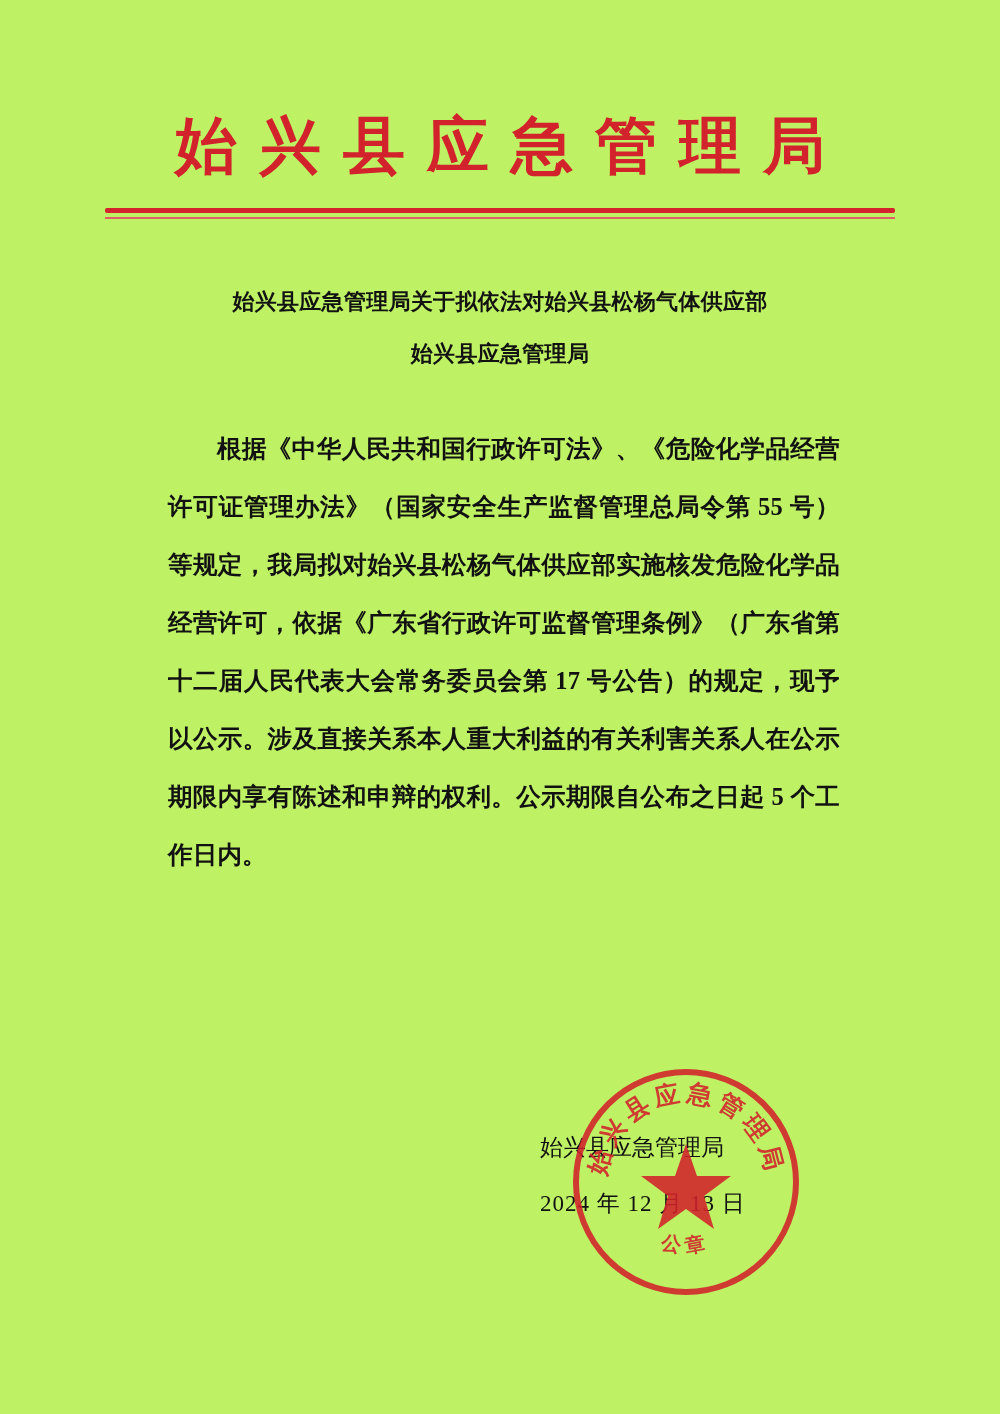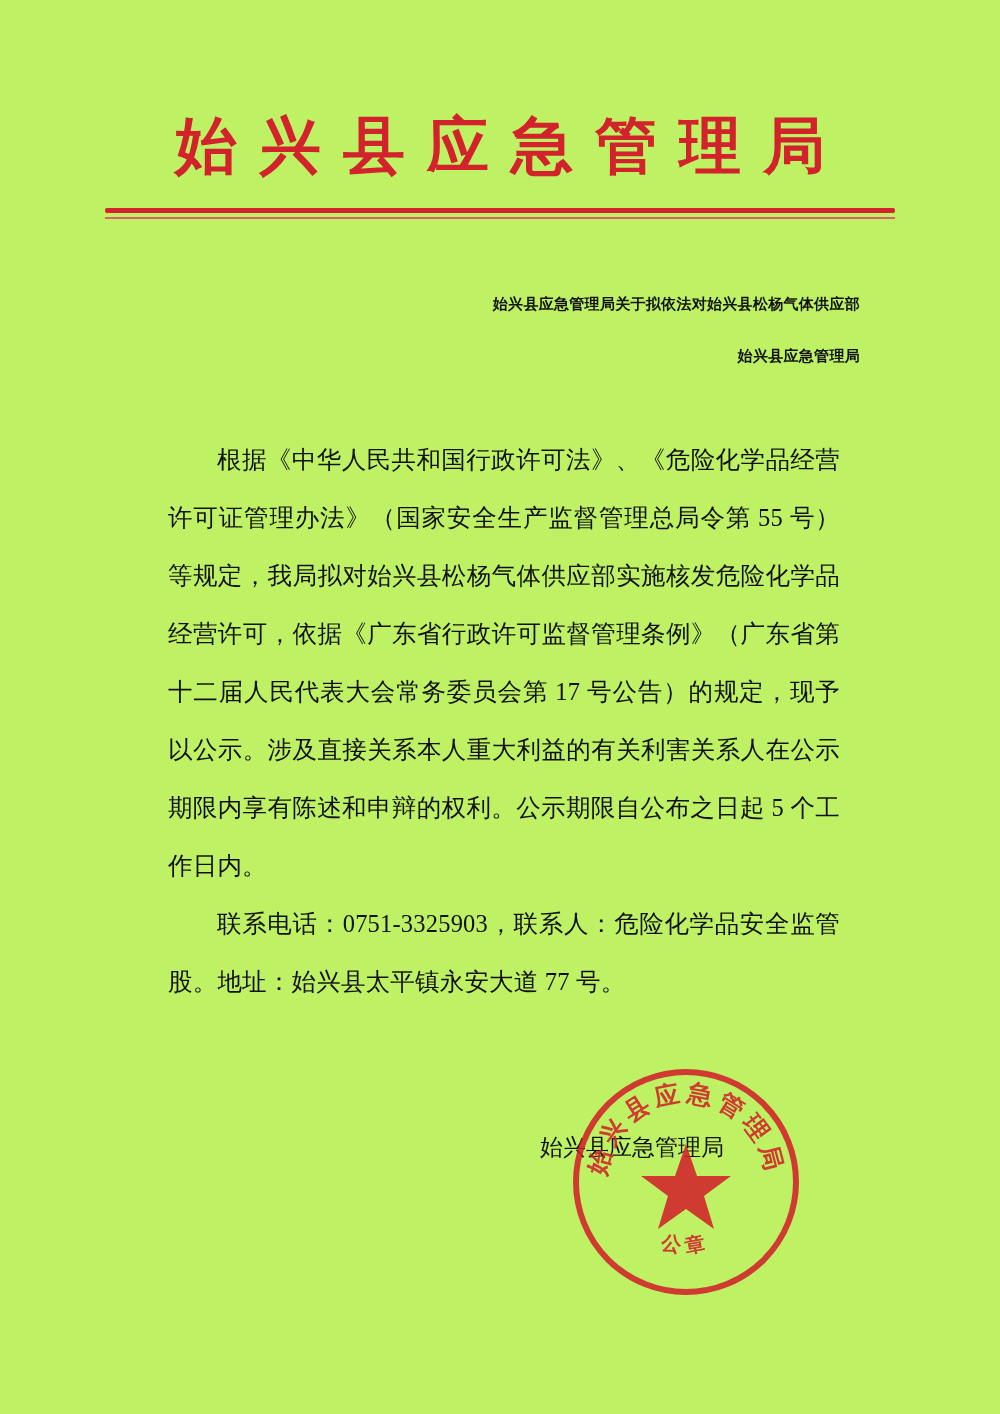--- a/index.html
+++ b/index.html
@@ -58,41 +58,42 @@
     height: 2px;
     background: #e06068;
   }
 
   
   .doc-title {
     position: absolute;
     top: 278px;
     left: 140px;
     width: 720px;
-    text-align: right;
-    font-family: Liberation Serif, serif;
+    text-align: center;
+    font-family: Liberation Mono, monospace;
     font-weight: bold;
-    font-size: 15px;
+    font-size: 22px;
     line-height: 52px;
     color: #121212;
     letter-spacing: 0.3px;
   }
 
   
   .body-text {
     position: absolute;
-    top: 431px;
+    top: 420px;
     left: 168px;
     width: 672px;
     font-size: 24.5px;
     line-height: 58px;
     color: #111111;
     text-align: justify;
     text-justify: inter-ideograph;
     letter-spacing: 0.2px;
+    font-weight: bold;
   }
   .para {
     margin: 0 0 0 0;
     text-indent: 2em;
   }
   .para + .para {
     margin-top: 0;
   }
 
   
@@ -135,25 +136,25 @@
     <div class="letterhead-rule2"></div>
   </div>
 
   <div class="doc-title">
     <div>始兴县应急管理局关于拟依法对始兴县松杨气体供应部</div>
     <div>始兴县应急管理局</div>
   </div>
 
   <div class="body-text">
     <p class="para">根据《中华人民共和国行政许可法》、《危险化学品经营许可证管理办法》（国家安全生产监督管理总局令第 55 号）等规定，我局拟对始兴县松杨气体供应部实施核发危险化学品经营许可，依据《广东省行政许可监督管理条例》（广东省第十二届人民代表大会常务委员会第 17 号公告）的规定，现予以公示。涉及直接关系本人重大利益的有关利害关系人在公示期限内享有陈述和申辩的权利。公示期限自公布之日起 5 个工作日内。</p>
-    <p class="para">联系电话：0751-3325903，联系人：危险化学品安全监管股。地址：始兴县太平镇永安大道 77 号。</p>
   </div>
 
   <div class="sign-block">
     <div>始兴县应急管理局</div>
+    <div class="sign-date">2024 年 12 月 13 日</div>
   </div>
 
   <div class="seal">
     <svg viewBox="0 0 232 232" width="232" height="232" aria-hidden="true">
       <defs>
         <path id="sealArc" d="M 36,116 A 80,80 0 0 1 196,116"></path>
         <path id="sealArcBottom" d="M 46,116 A 70,70 0 0 0 186,116"></path>
       </defs>
       <circle cx="116" cy="116" r="110" fill="none" stroke="#d2222b" stroke-width="6"></circle>
 

